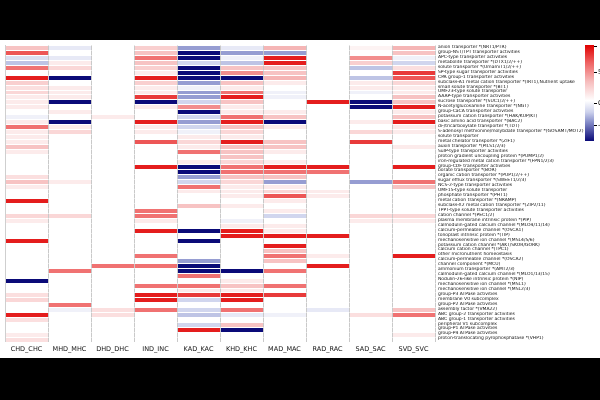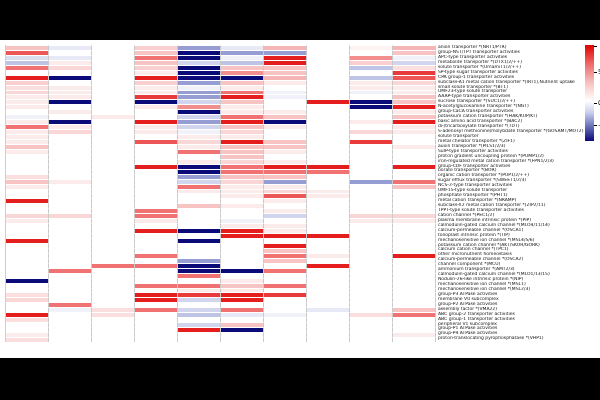--- a/index.html
+++ b/index.html
@@ -685,20 +685,32 @@
         <div class="rowlabel">membrane V0 subcomplex</div>
         <div class="rowlabel">group-P2 ATPase activities</div>
         <div class="rowlabel">assembly factor *(VMA22)</div>
         <div class="rowlabel">ABC group-2 transporter activities</div>
         <div class="rowlabel">ABC group-1 transporter activities</div>
         <div class="rowlabel">peripheral V1 subcomplex</div>
         <div class="rowlabel">group-P1 ATPase activities</div>
         <div class="rowlabel">group-P4 ATPase activities</div>
         <div class="rowlabel">proton-translocating pyrophosphatase *(VHP1)</div>
       </div>
+    <div class="collabels">
+        <div class="collabel">CHD_CHC</div>
+        <div class="collabel">MHD_MHC</div>
+        <div class="collabel">DHD_DHC</div>
+        <div class="collabel">IND_INC</div>
+        <div class="collabel">KAD_KAC</div>
+        <div class="collabel">KHD_KHC</div>
+        <div class="collabel">MAD_MAC</div>
+        <div class="collabel">RAD_RAC</div>
+        <div class="collabel">SAD_SAC</div>
+        <div class="collabel">SVD_SVC</div>
+      </div>
     <div class="legend">
       <div class="legend-bar" style="background: linear-gradient(rgb(224, 0, 0) 0%, rgb(238, 96, 96) 18%, rgb(246, 188, 188) 38%, rgb(255, 255, 255) 58%, rgb(204, 209, 236) 70%, rgb(136, 144, 203) 80%, rgb(10, 10, 120) 100%);"></div>
     <div class="legend-tick" style="top: 1px;"></div>
         <div class="legend-tick" style="top: 27px;"></div>
         <div class="legend-ticklabel" style="top: 27px;">5</div>
         <div class="legend-tick" style="top: 58px;"></div>
         <div class="legend-ticklabel" style="top: 58px;">0</div>
         <div class="legend-tick" style="top: 80px;"></div>
         <div class="legend-ticklabel" style="top: 80px;">-5</div>
       </div>

